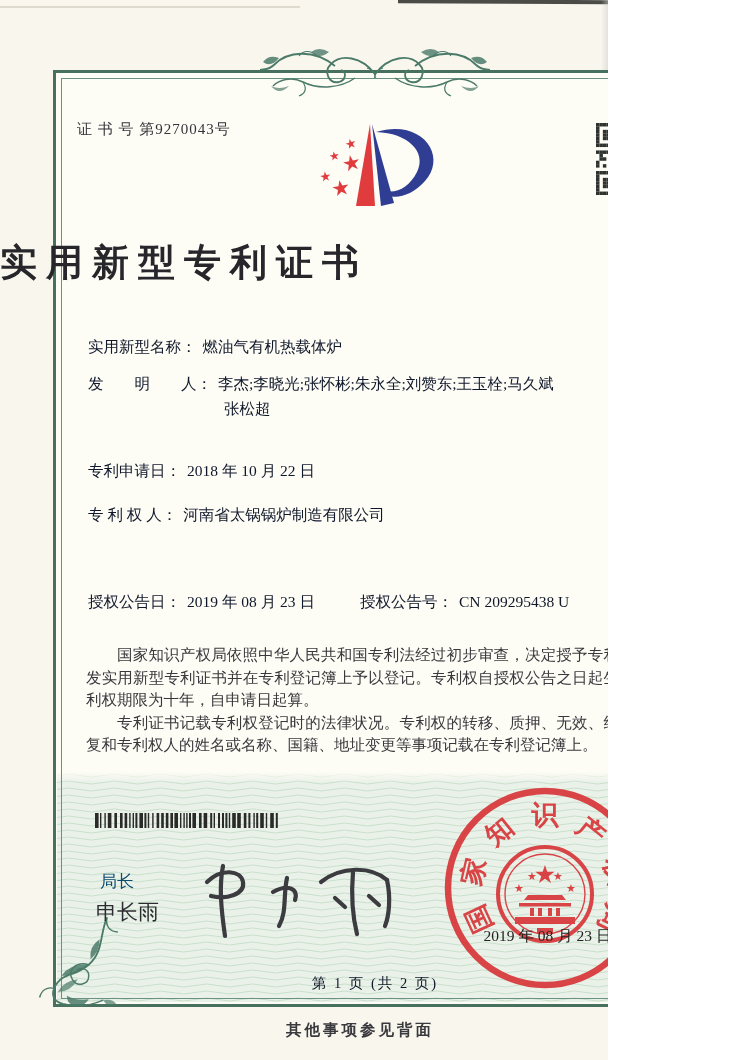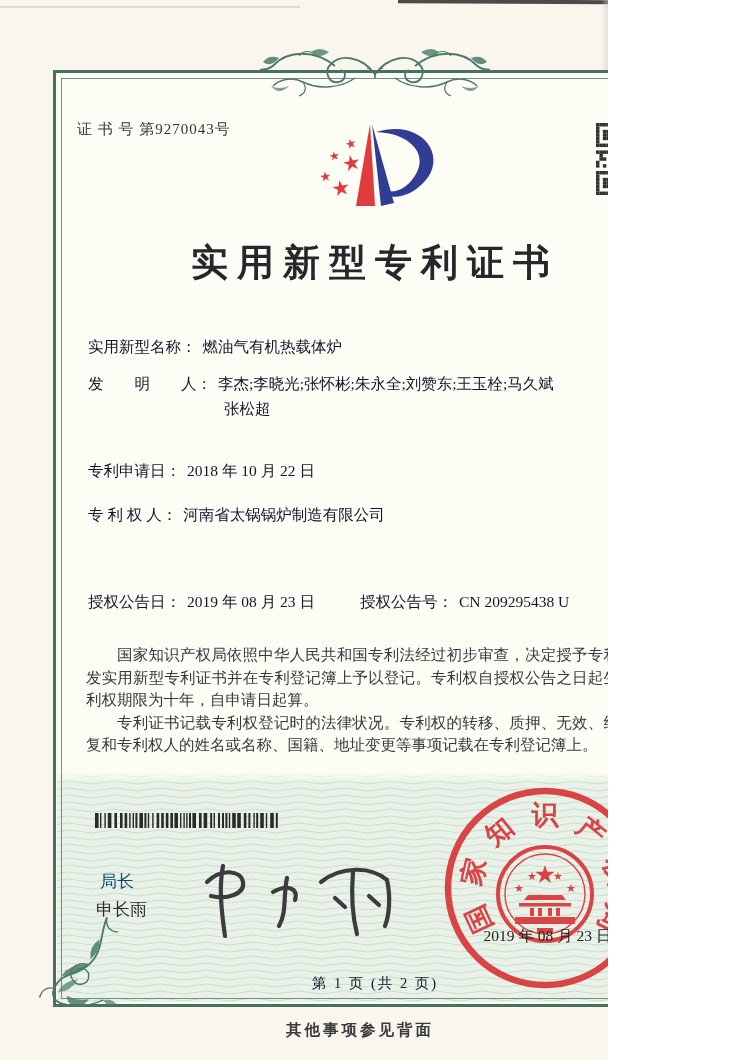--- a/index.html
+++ b/index.html
@@ -16,34 +16,34 @@
   .scan-right{right:0;top:0;width:7px;height:340px;background:linear-gradient(to left,#c9cec7,rgba(201,206,199,0));opacity:.5;}
   
   .inner-bg{left:56px;top:73px;width:638px;height:931px;background:#fdfcf5;}
   .frame{left:53px;top:70px;width:638px;height:931px;border:3px solid #48705f;}
   .frame-inner{left:61px;top:78px;width:626px;height:919px;border:1px solid #6b9183;}
   .band-svg{left:57px;top:772px;}
   
   .cert-no{left:77px;top:120px;font-size:15px;letter-spacing:1px;color:#33333a;}
   .logo-svg{left:296px;top:110px;}
   .qr-svg{left:596px;top:123px;}
-  .title{left:0;top:238px;width:750px;text-align:center;font-size:37px;font-weight:700;
+  .title{left:0;top:238px;width:750px;text-align:left;font-size:37px;font-weight:700;
          letter-spacing:9px;color:#26262b;}
   
   .row{left:88px;font-size:15.5px;color:#0f172a;white-space:nowrap;}
   .row .val{margin-left:6px;}
   .grant2{position:absolute;left:272px;top:0;}
   
   .body-text{left:86px;top:624px;width:580px;font-size:15.5px;line-height:22.5px;
              color:#38383d;text-align:justify;margin-top:20px;}
   .body-text p{margin:0;text-indent:2em;}
   
   .barcode-svg{left:93px;top:813px;}
   .director-label{left:100px;top:870px;font-size:17px;font-family:"Liberation Sans","DejaVu Sans",sans-serif;color:#0c4a6e;}
-  .director-name{left:96px;top:898px;font-size:17px;font-family:"Liberation Sans","DejaVu Sans",sans-serif;color:#2c2c30;}
+  .director-name{left:96px;top:898px;font-size:21px;font-family:"Liberation Sans","DejaVu Sans",sans-serif;color:#2c2c30;}
   .signature-svg{left:195px;top:842px;}
   .seal-svg{left:435px;top:782px;opacity:.93;}
   .seal-char{font-size:27px;font-weight:700;fill:#d8383b;text-anchor:middle;
              font-family:"Liberation Serif","DejaVu Serif",serif;}
   .seal-date{left:440px;top:926px;width:215px;text-align:center;font-size:15.5px;color:#222;}
   .page-info{left:0;top:974px;width:750px;text-align:center;font-size:14.5px;color:#0f172a;letter-spacing:2px;}
   .back-note{left:0;top:1020px;width:720px;text-align:center;font-size:15.5px;color:#3a3a3e;letter-spacing:3px;font-weight:bold;}
   .ornament{color:#4b7a69;}
 </style>
 </head>

